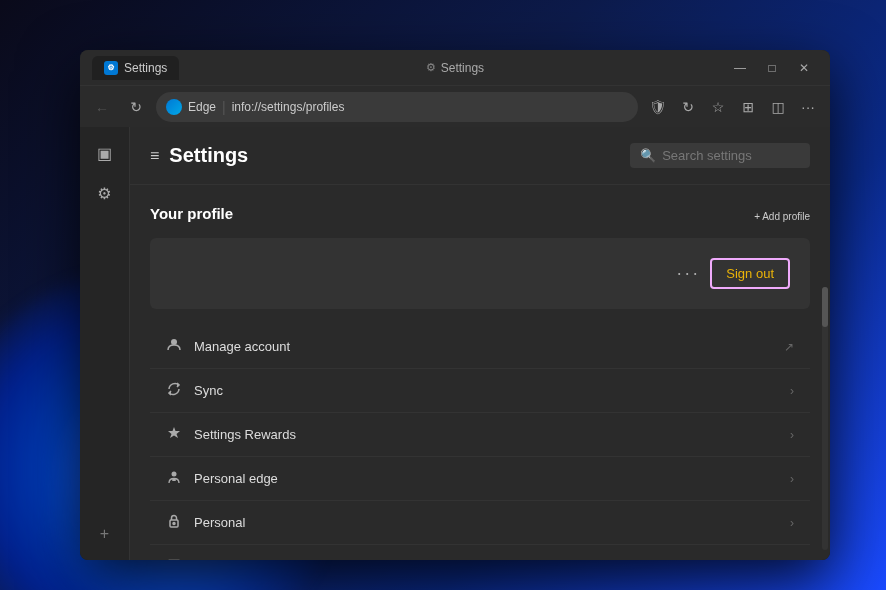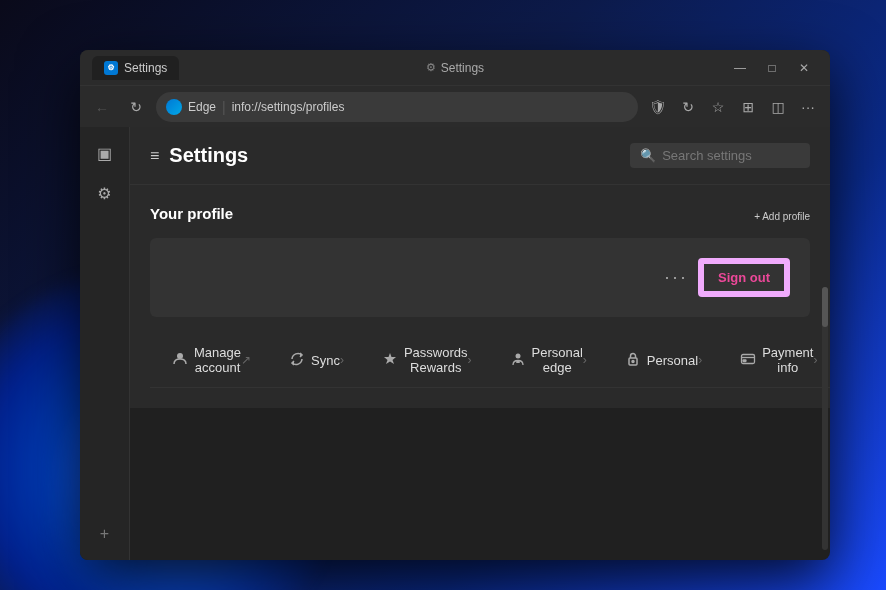--- a/index.html
+++ b/index.html
@@ -319,33 +319,32 @@
       min-height: 70px;
     }
     .more-btn {
       color: #aaa;
       font-size: 18px;
       cursor: pointer;
       letter-spacing: 2px;
     }
     .sign-out-btn {
       background: transparent;
-      border: 6px solid #f0abfc;
-      color: #ec4899;
+      border: 2px solid #f0abfc;
+      color: #eab308;
       padding: 6px 14px;
       border-radius: 4px;
       font-size: 13px;
       cursor: pointer;
-      font-weight: bold;
     }
 
     
     .menu-list {
       display: flex;
-      text-align: center;
+      flex-direction: column;
     }
     .menu-item {
       display: flex;
       align-items: center;
       padding: 12px 16px;
       cursor: pointer;
       border-bottom: 1px solid #333;
     }
     .menu-item-icon {
       width: 28px;
@@ -504,21 +503,21 @@
                   <span class="menu-item-label">Sync</span>
                   <span class="menu-item-arrow">›</span>
                 </div>
 
                 <div class="menu-item">
                   <div class="menu-item-icon">
                     <svg width="16" height="16" viewBox="0 0 16 16" fill="none" stroke="#aaa" stroke-width="1.2">
                       <path d="M8 2 L9.5 6 L14 6 L10.5 9 L12 13 L8 10.5 L4 13 L5.5 9 L2 6 L6.5 6 Z" fill="#aaa" stroke="none"></path>
                     </svg>
                   </div>
-                  <span class="menu-item-label">Passwords Rewards</span>
+                  <span class="menu-item-label">Settings Rewards</span>
                   <span class="menu-item-arrow">›</span>
                 </div>
 
                 <div class="menu-item">
                   <div class="menu-item-icon">
                     <svg width="16" height="16" viewBox="0 0 16 16" fill="#aaa">
                       <circle cx="8" cy="5" r="2.5"></circle>
                       <path d="M3 14c0-2.8 2.2-4.5 5-4.5s5 1.7 5 4.5" fill="none" stroke="#aaa" stroke-width="1.3"></path>
                       <rect x="6" y="10" width="4" height="2" rx="1" fill="#aaa"></rect>
                     </svg>

